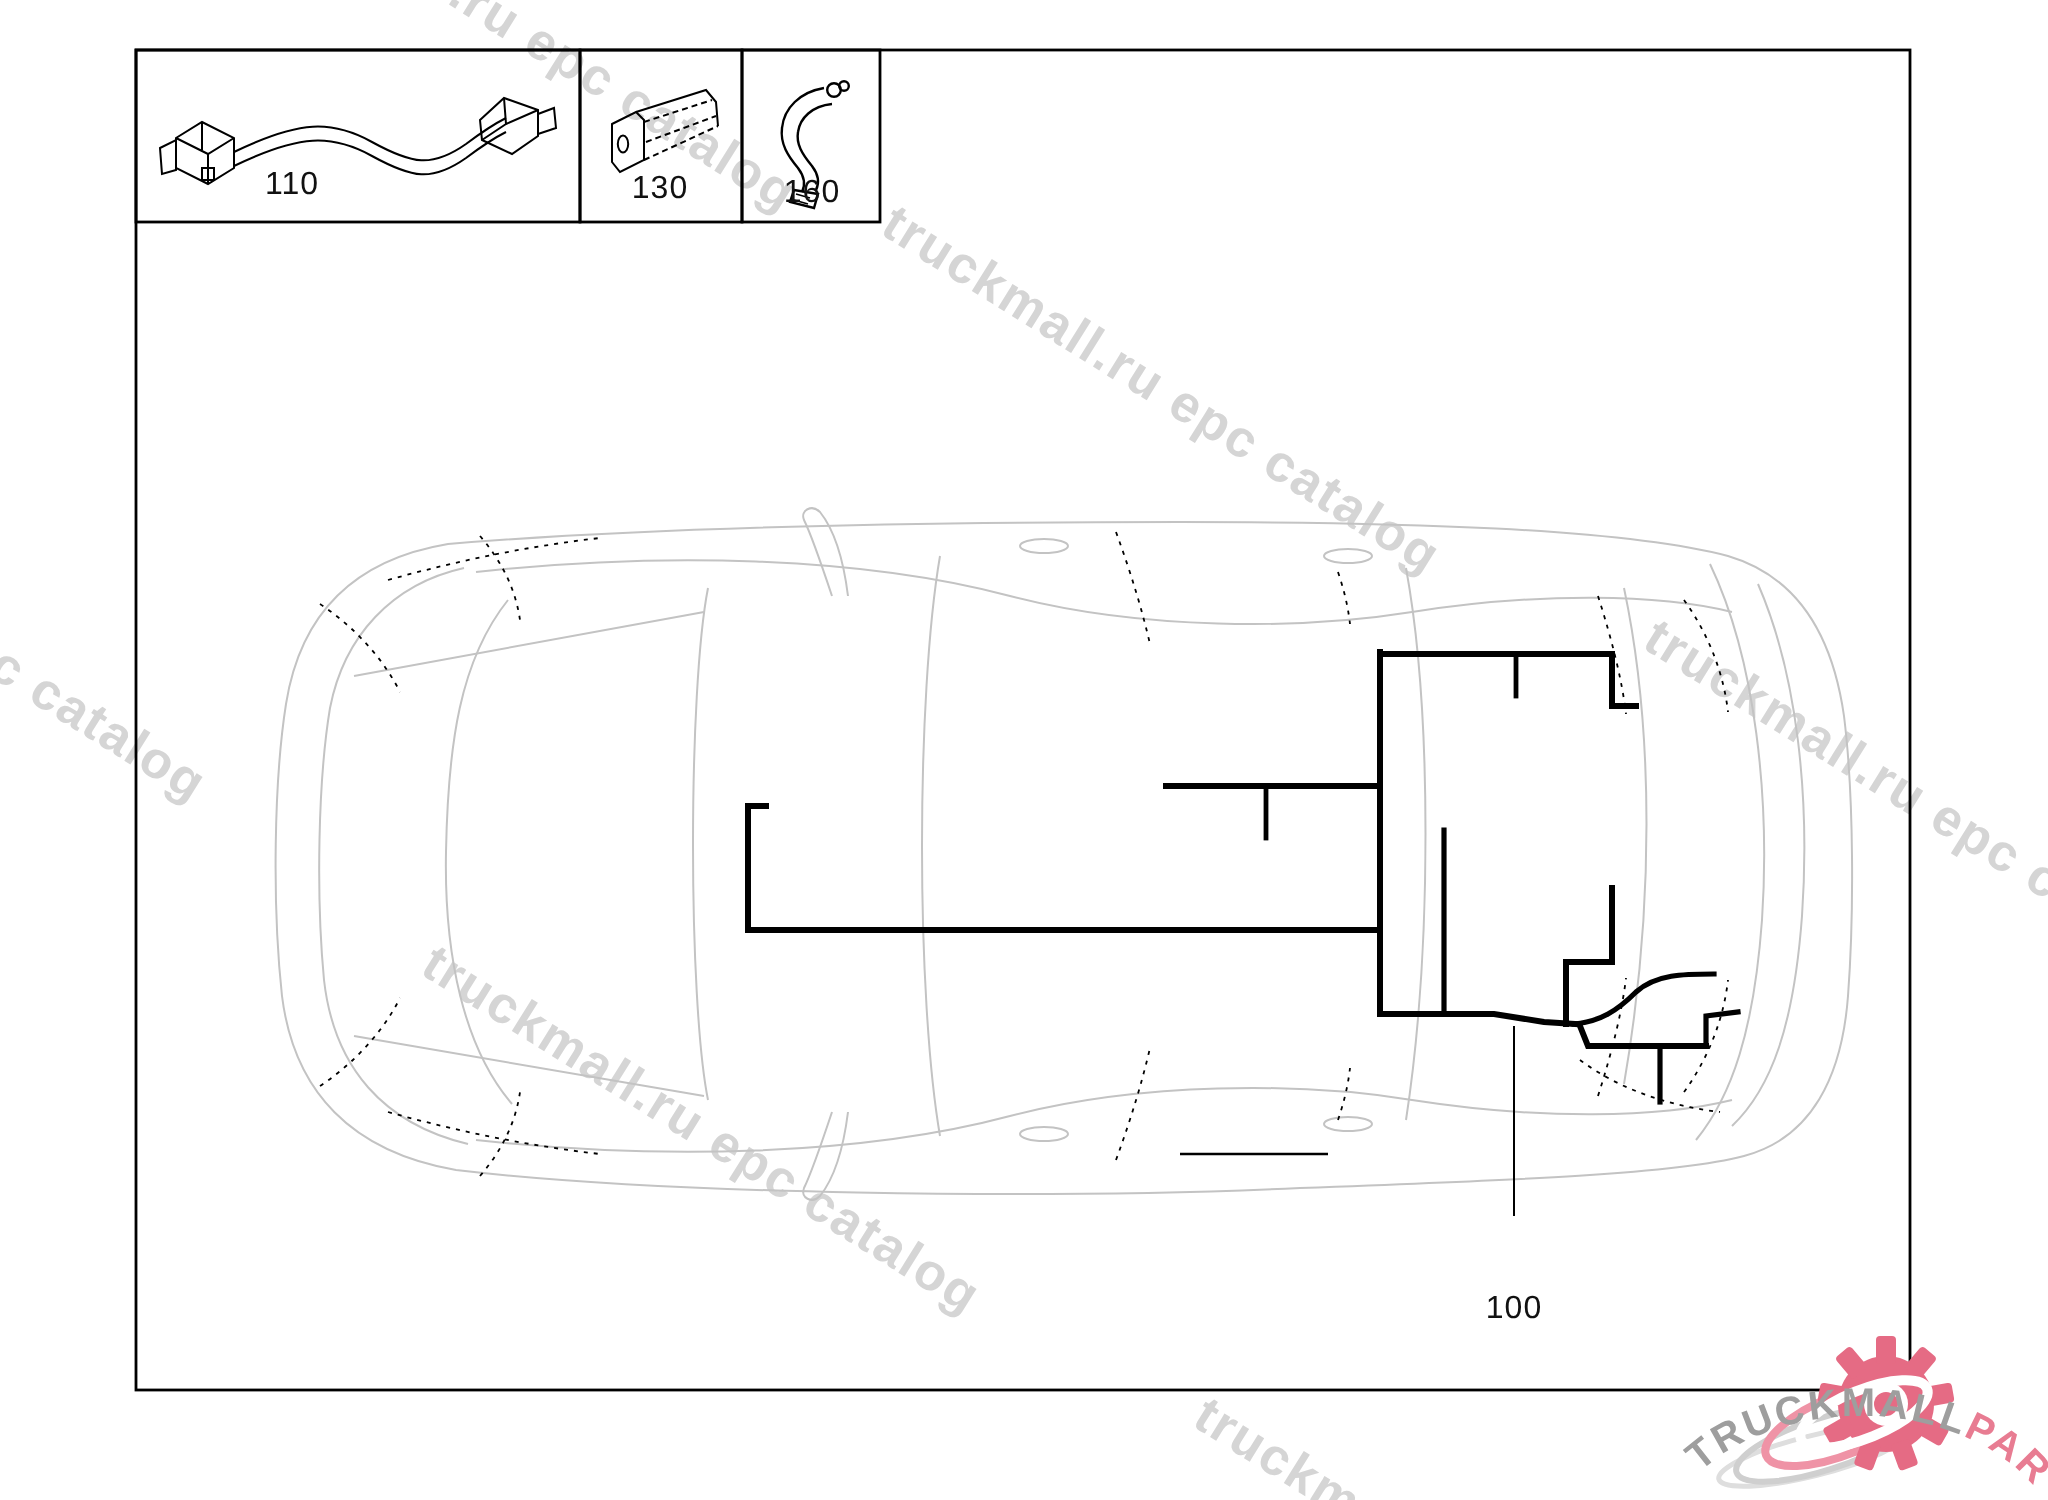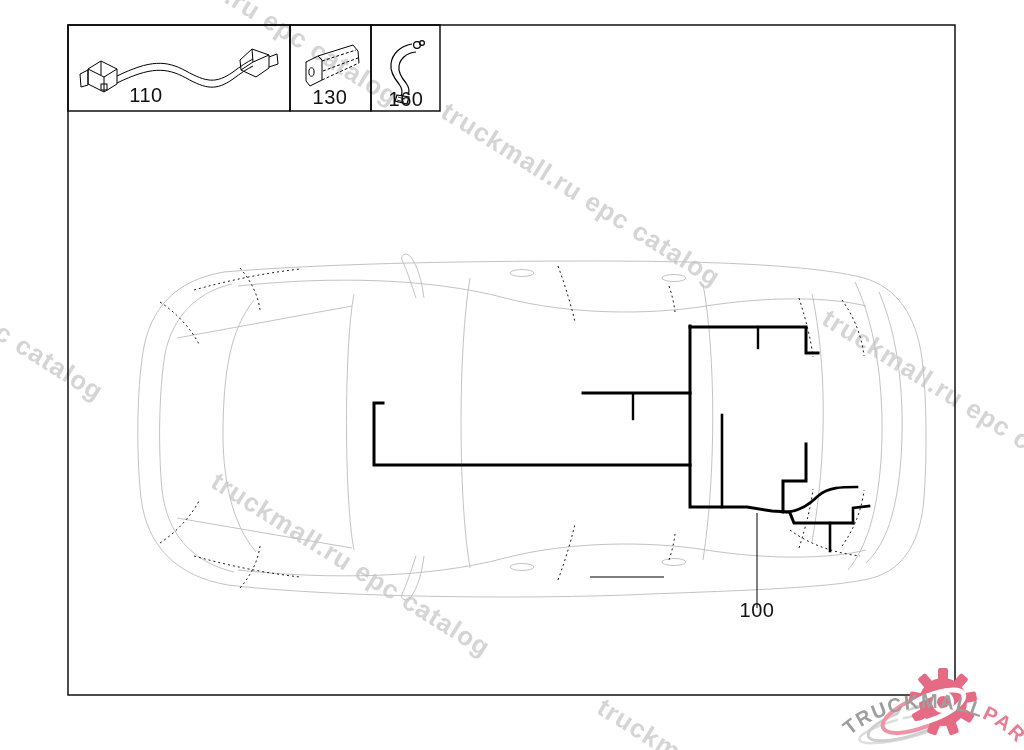--- a/index.html
+++ b/index.html
@@ -11,21 +11,21 @@
   .watermark{
     position:absolute;z-index:1;white-space:nowrap;
     font-weight:bold;font-size:26px;letter-spacing:1px;
     color:#d5d5d5;transform-origin:0 0;transform:rotate(32deg);
     user-select:none;pointer-events:none;
   }
   svg.diagram{position:absolute;left:0;top:0;z-index:2;}
   svg.logo{position:absolute;left:820px;top:630px;z-index:4;}
   .part-label{
     position:absolute;z-index:3;width:56px;text-align:center;
-    font-size:20px;color:#111;letter-spacing:0.5px;
+    font-size:16px;color:#111;letter-spacing:0.5px;
   }
 </style>
 </head>
 <body>
 
 <div class="watermark" style="left:130px;top:-85px">truckmall.ru epc catalog</div>
 <div class="watermark" style="left:452px;top:96px">truckmall.ru epc catalog</div>
 <div class="watermark" style="left:833px;top:303px">truckmall.ru epc catalog</div>
 <div class="watermark" style="left:-165px;top:210px">truckmall.ru epc catalog</div>
 <div class="watermark" style="left:222px;top:466px">truckmall.ru epc catalog</div>
@@ -129,21 +129,21 @@
     <path d="M 830,523 L 830,551" stroke-width="2.6"></path>
     <path d="M 853,523 L 853,508 L 869,506" stroke-width="2.6"></path>
   </g>
 
   <path d="M 757,513 L 757,608" stroke="#000" stroke-width="1" fill="none"></path>
 </svg>
 
 <div class="part-label" style="left:118px;top:84px">110</div>
 <div class="part-label" style="left:302px;top:86px">130</div>
 <div class="part-label" style="left:378px;top:88px">160</div>
-<div class="part-label" style="left:729px;top:599px">100</div>
+<div class="part-label" style="left:729px;top:646px">100</div>
 
 <svg class="logo" width="204" height="120" viewBox="820 630 204 120">
 
   <ellipse cx="906" cy="728" rx="48" ry="10" fill="none" stroke="#dedede" stroke-width="2.5" transform="rotate(-14 906 728)"></ellipse>
   <ellipse cx="912" cy="722" rx="46" ry="13" fill="none" stroke="#cfcfcf" stroke-width="3" transform="rotate(-18 912 722)"></ellipse>
   <ellipse cx="922" cy="712" rx="42" ry="15" fill="none" stroke="#ef93a6" stroke-width="4" transform="rotate(-22 922 712)"></ellipse>
 
   <g fill="#e56b84">
     <circle cx="943" cy="702" r="24"></circle>
     <rect x="938" y="668" width="10" height="14" rx="2" transform="rotate(0 943 702)"></rect>

